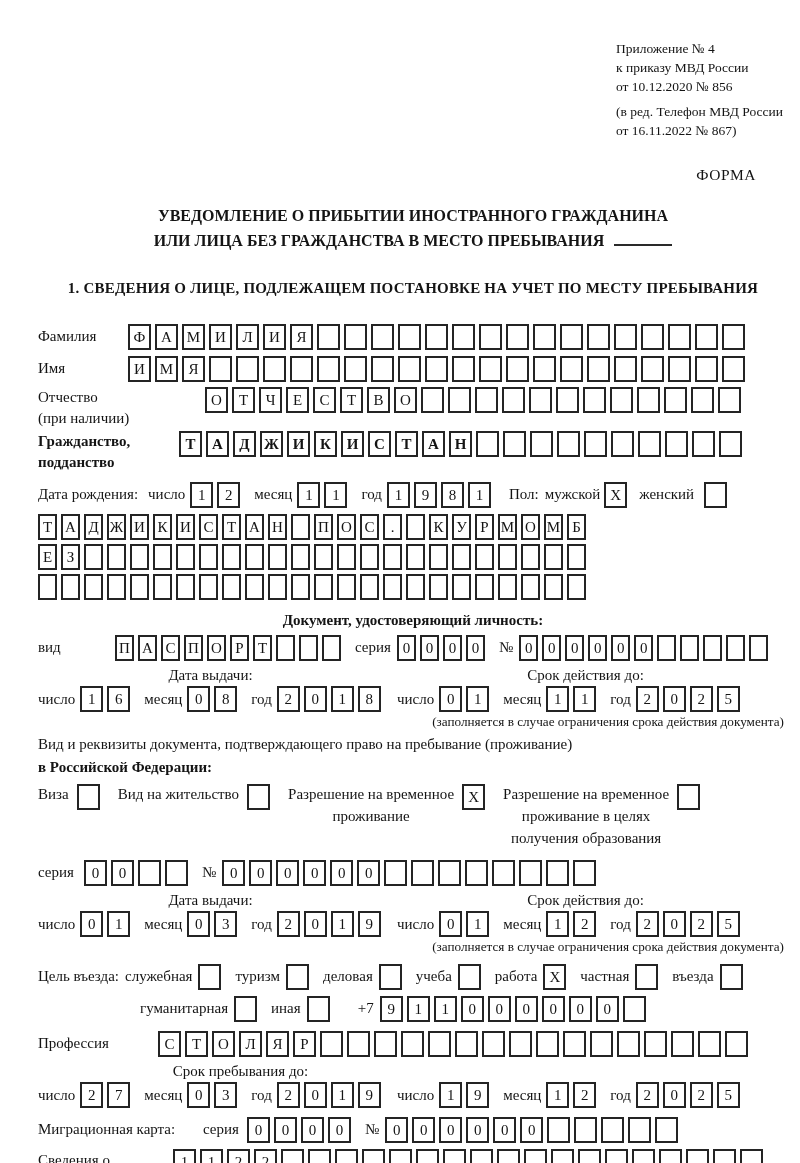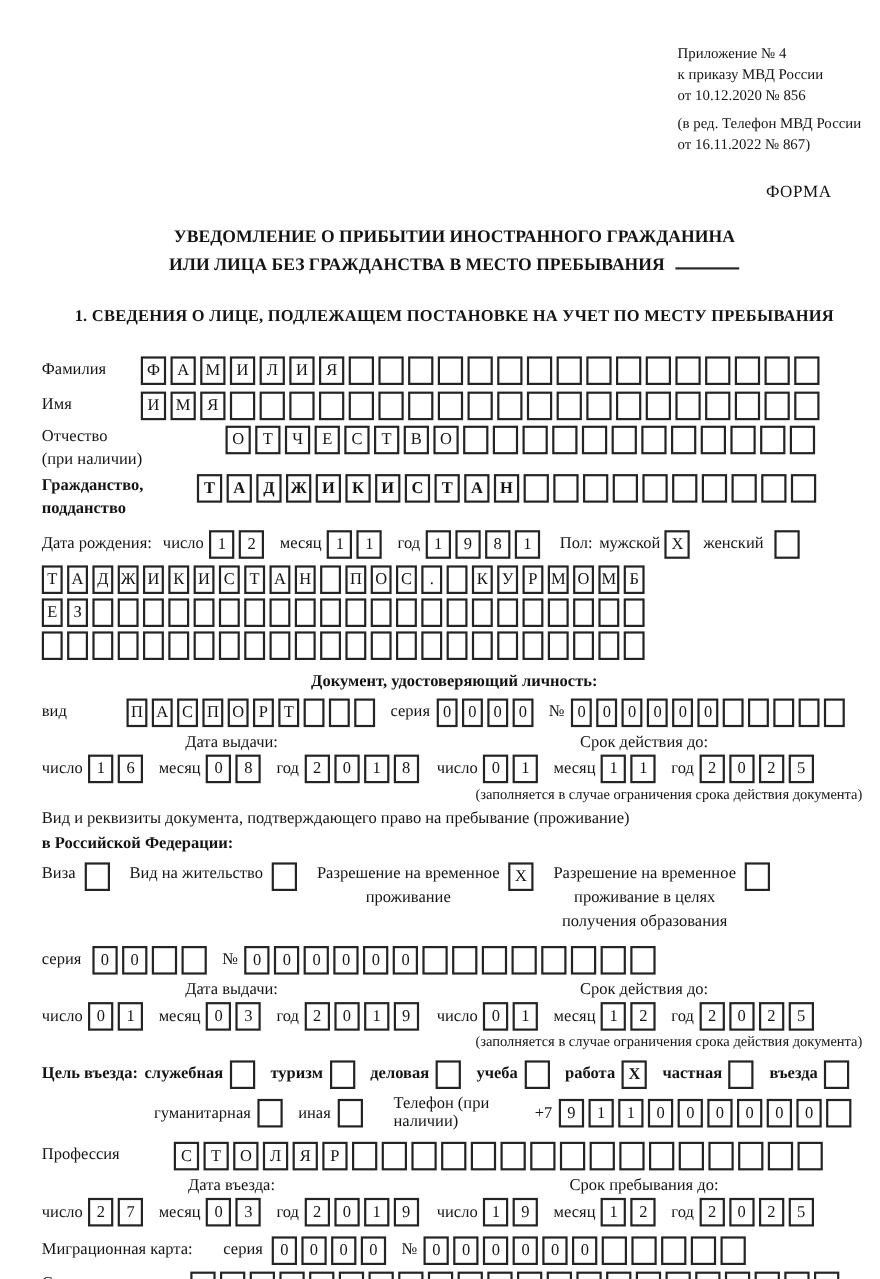--- a/index.html
+++ b/index.html
@@ -518,21 +518,21 @@
             <span class="bx">2</span>
             <span class="bx">0</span>
             <span class="bx">2</span>
             <span class="bx">5</span>
           </span>
       </span>
     </span>
   </div>
   <div class="valid-note">(заполняется в случае ограничения срока действия документа)</div>
 
-  <div class="row purpose" style="margin-top:8px;font-weight:bold;">
+  <div class="row purpose" style="margin-top:8px;">
     <span class="itm">
         <span class="t">Цель въезда:</span>
         <span class="t">служебная</span>
         <span class="bx"></span>
       </span>
     <span class="itm">
         <span class="t">туризм</span>
         <span class="bx"></span>
       </span>
     <span class="itm">
@@ -560,21 +560,20 @@
   <div class="row purpose indent">
     <span class="itm">
         <span class="t">гуманитарная</span>
         <span class="bx"></span>
       </span>
     <span class="itm">
         <span class="t">иная</span>
         <span class="bx"></span>
       </span>
     <span class="itm" style="margin-left:14px;">
-        <span class="t" style="margin-right:16px;">Телефон (при наличии)</span>
         <span class="t">+7</span>
         <span class="boxes">
           <span class="bx">9</span>
           <span class="bx">1</span>
           <span class="bx">1</span>
           <span class="bx">0</span>
           <span class="bx">0</span>
           <span class="bx">0</span>
           <span class="bx">0</span>
           <span class="bx">0</span>
@@ -606,21 +605,20 @@
         <span class="bx"></span>
         <span class="bx"></span>
         <span class="bx"></span>
         <span class="bx"></span>
         <span class="bx"></span>
         <span class="bx"></span>
       </span>
   </div>
 
   <div class="dates-hdr">
-    <span class="dh-l">Дата въезда:</span>
     <span class="dh-r">Срок пребывания до:</span>
   </div>
   <div class="dates-row">
     <span class="dg-l">
       <span class="dategrp">
         <span class="w">число</span>
         <span class="boxes">
             <span class="bx">2</span>
             <span class="bx">7</span>
           </span>

